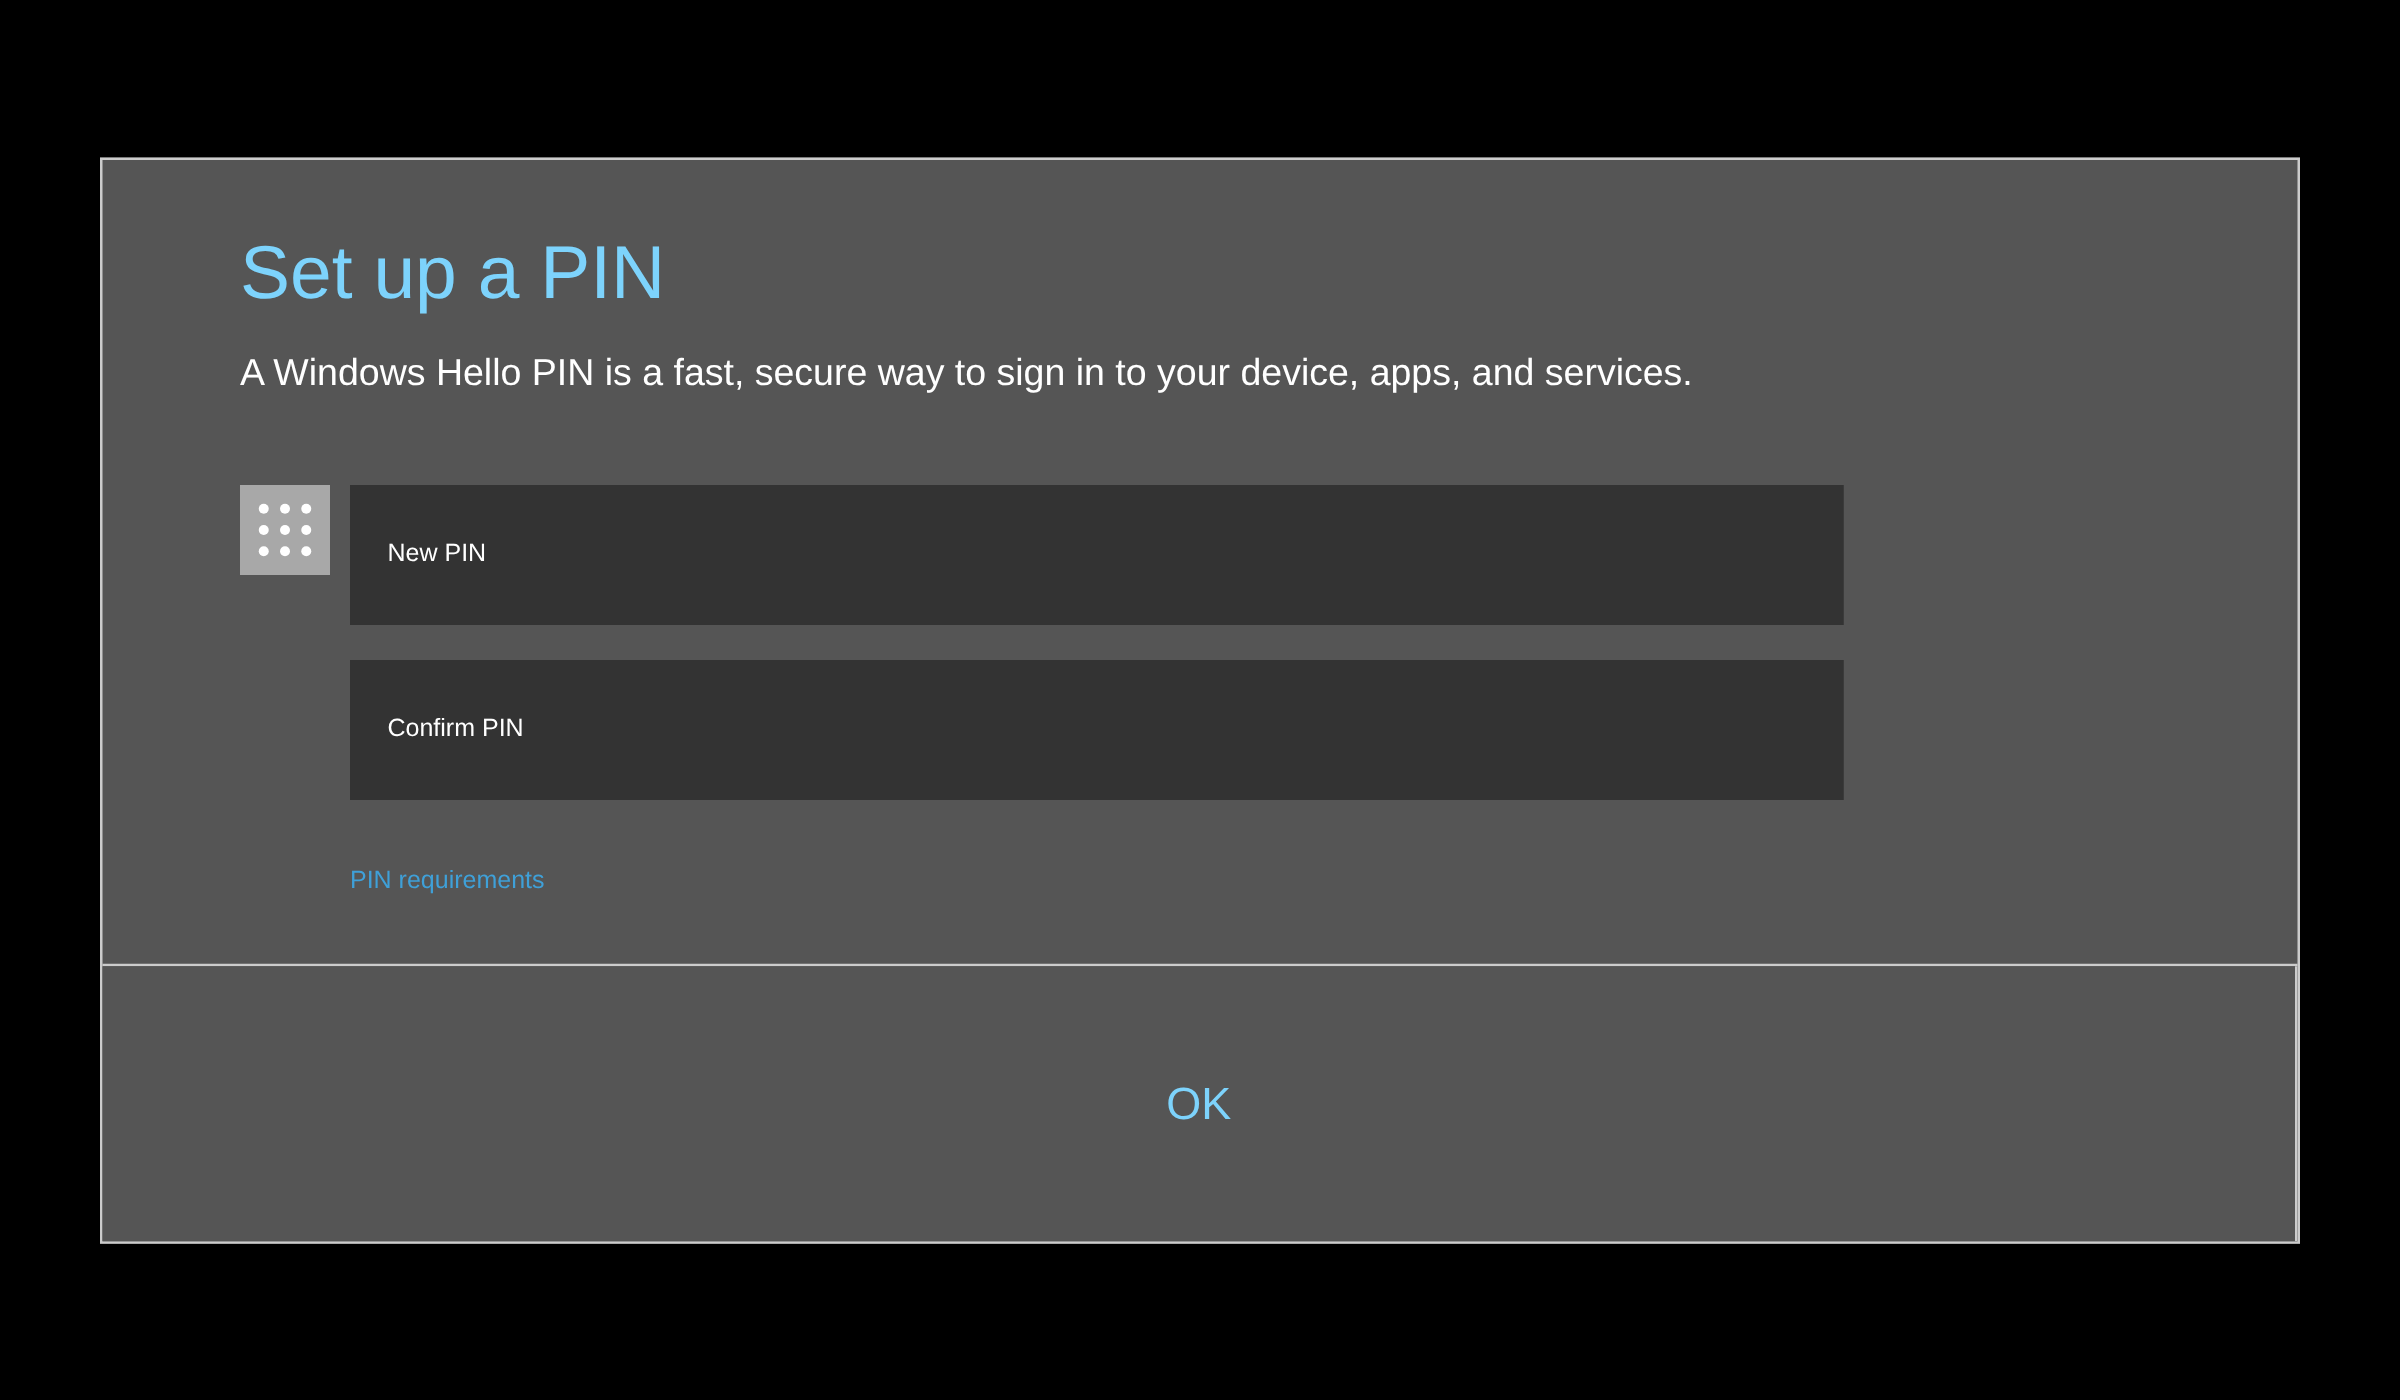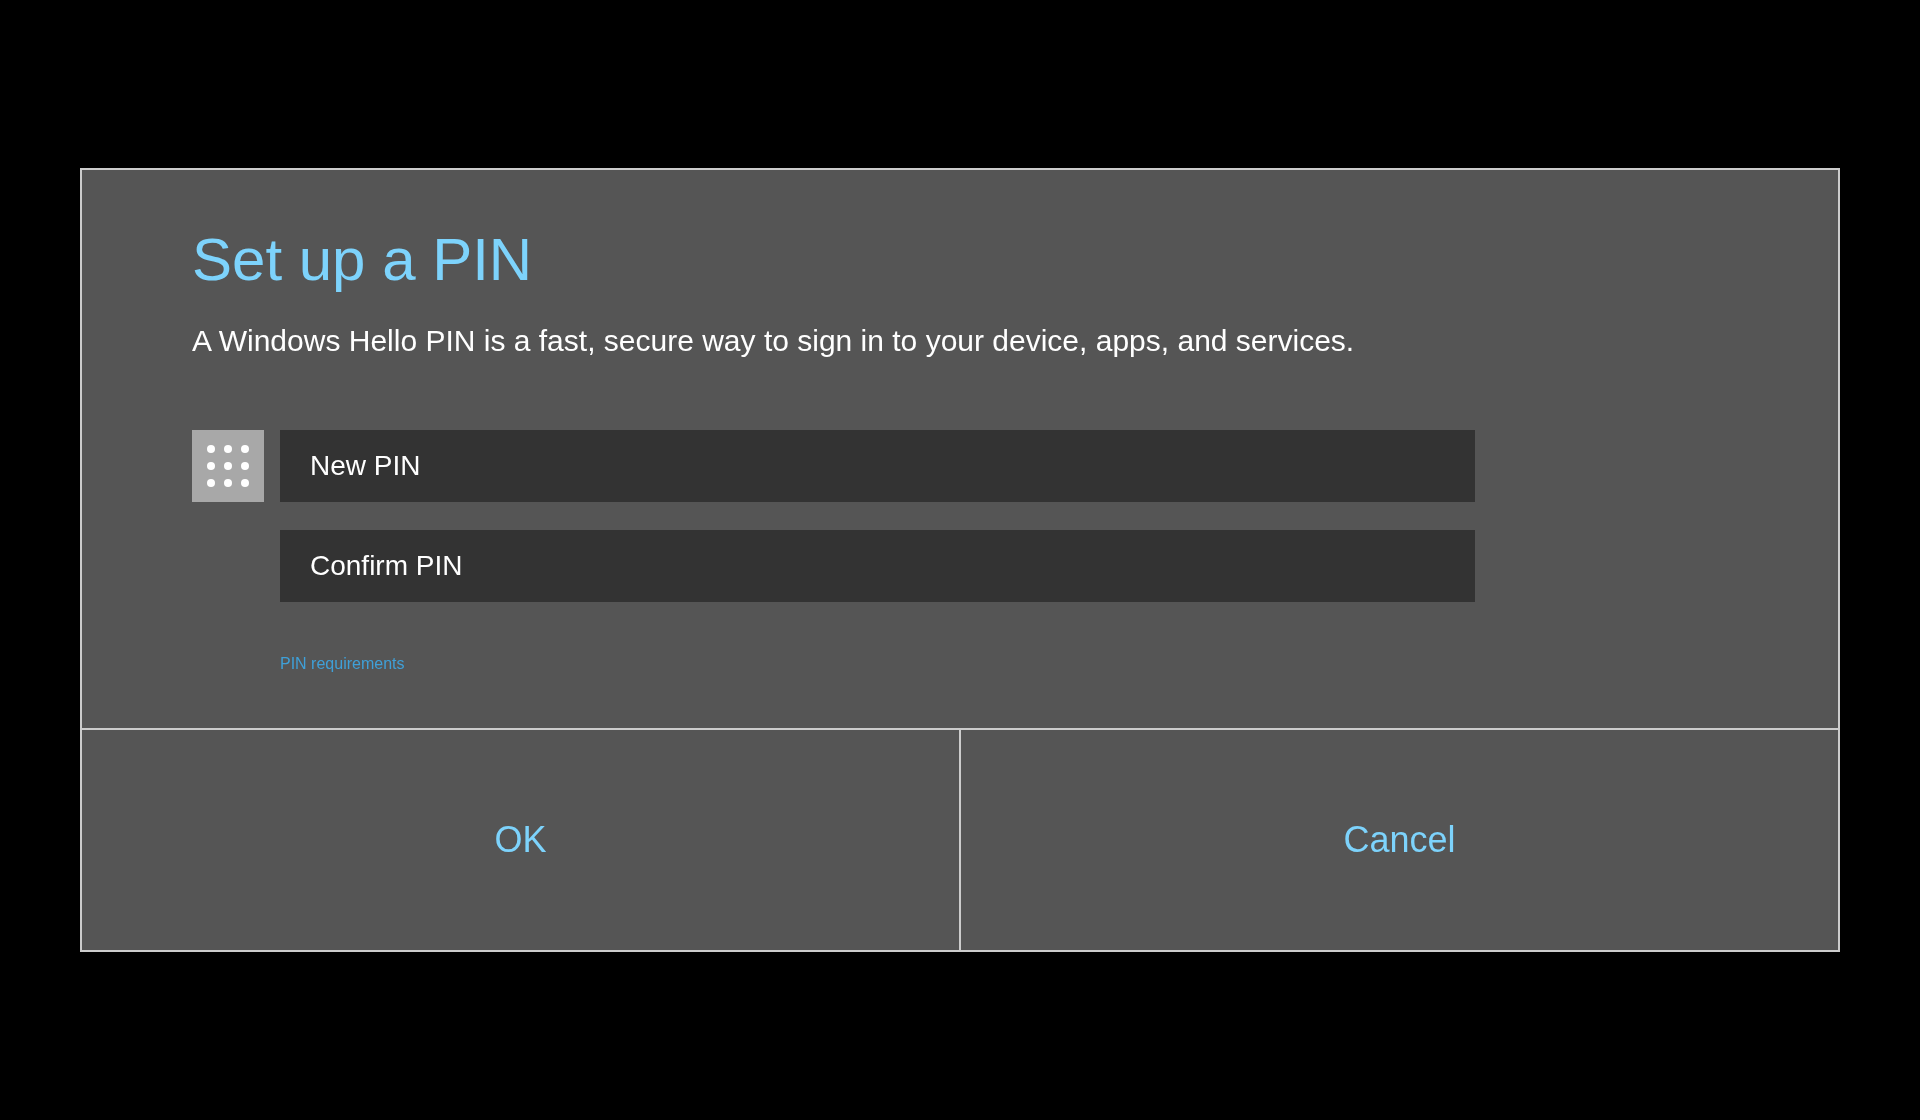--- a/index.html
+++ b/index.html
@@ -71,38 +71,38 @@
       border-radius: 50%;
     }
     
     .fields {
       flex: 1;
       max-width: 1195px;
     }
     
     .input-field {
       width: 100%;
-      height: 72px;
+      height: 112px;
       background: #333333;
       border: none;
       padding: 0 30px;
       color: #ffffff;
-      font-size: 28px;
+      font-size: 20px;
       font-family: inherit;
       margin-bottom: 28px;
       outline: none;
     }
     
     .input-field::placeholder {
       color: #ffffff;
     }
     
     .requirements-link {
       color: #3fa0d8;
-      font-size: 16px;
+      font-size: 20px;
       font-weight: 400;
       cursor: pointer;
       margin-left: 88px;
       display: inline-block;
     }
     
     .button-row {
       display: flex;
       border-top: 2px solid #cccccc;
     }
@@ -149,15 +149,14 @@
         <input type="password" class="input-field" placeholder="New PIN" style="">
         <input type="password" class="input-field" placeholder="Confirm PIN" style="">
       </div>
     </div>
     
     <span class="requirements-link">PIN requirements</span>
   </div>
 
   <div class="button-row">
     <button class="btn">OK</button>
-    <button class="btn">Cancel</button>
   </div>
 </div>
 
 </body></html>

